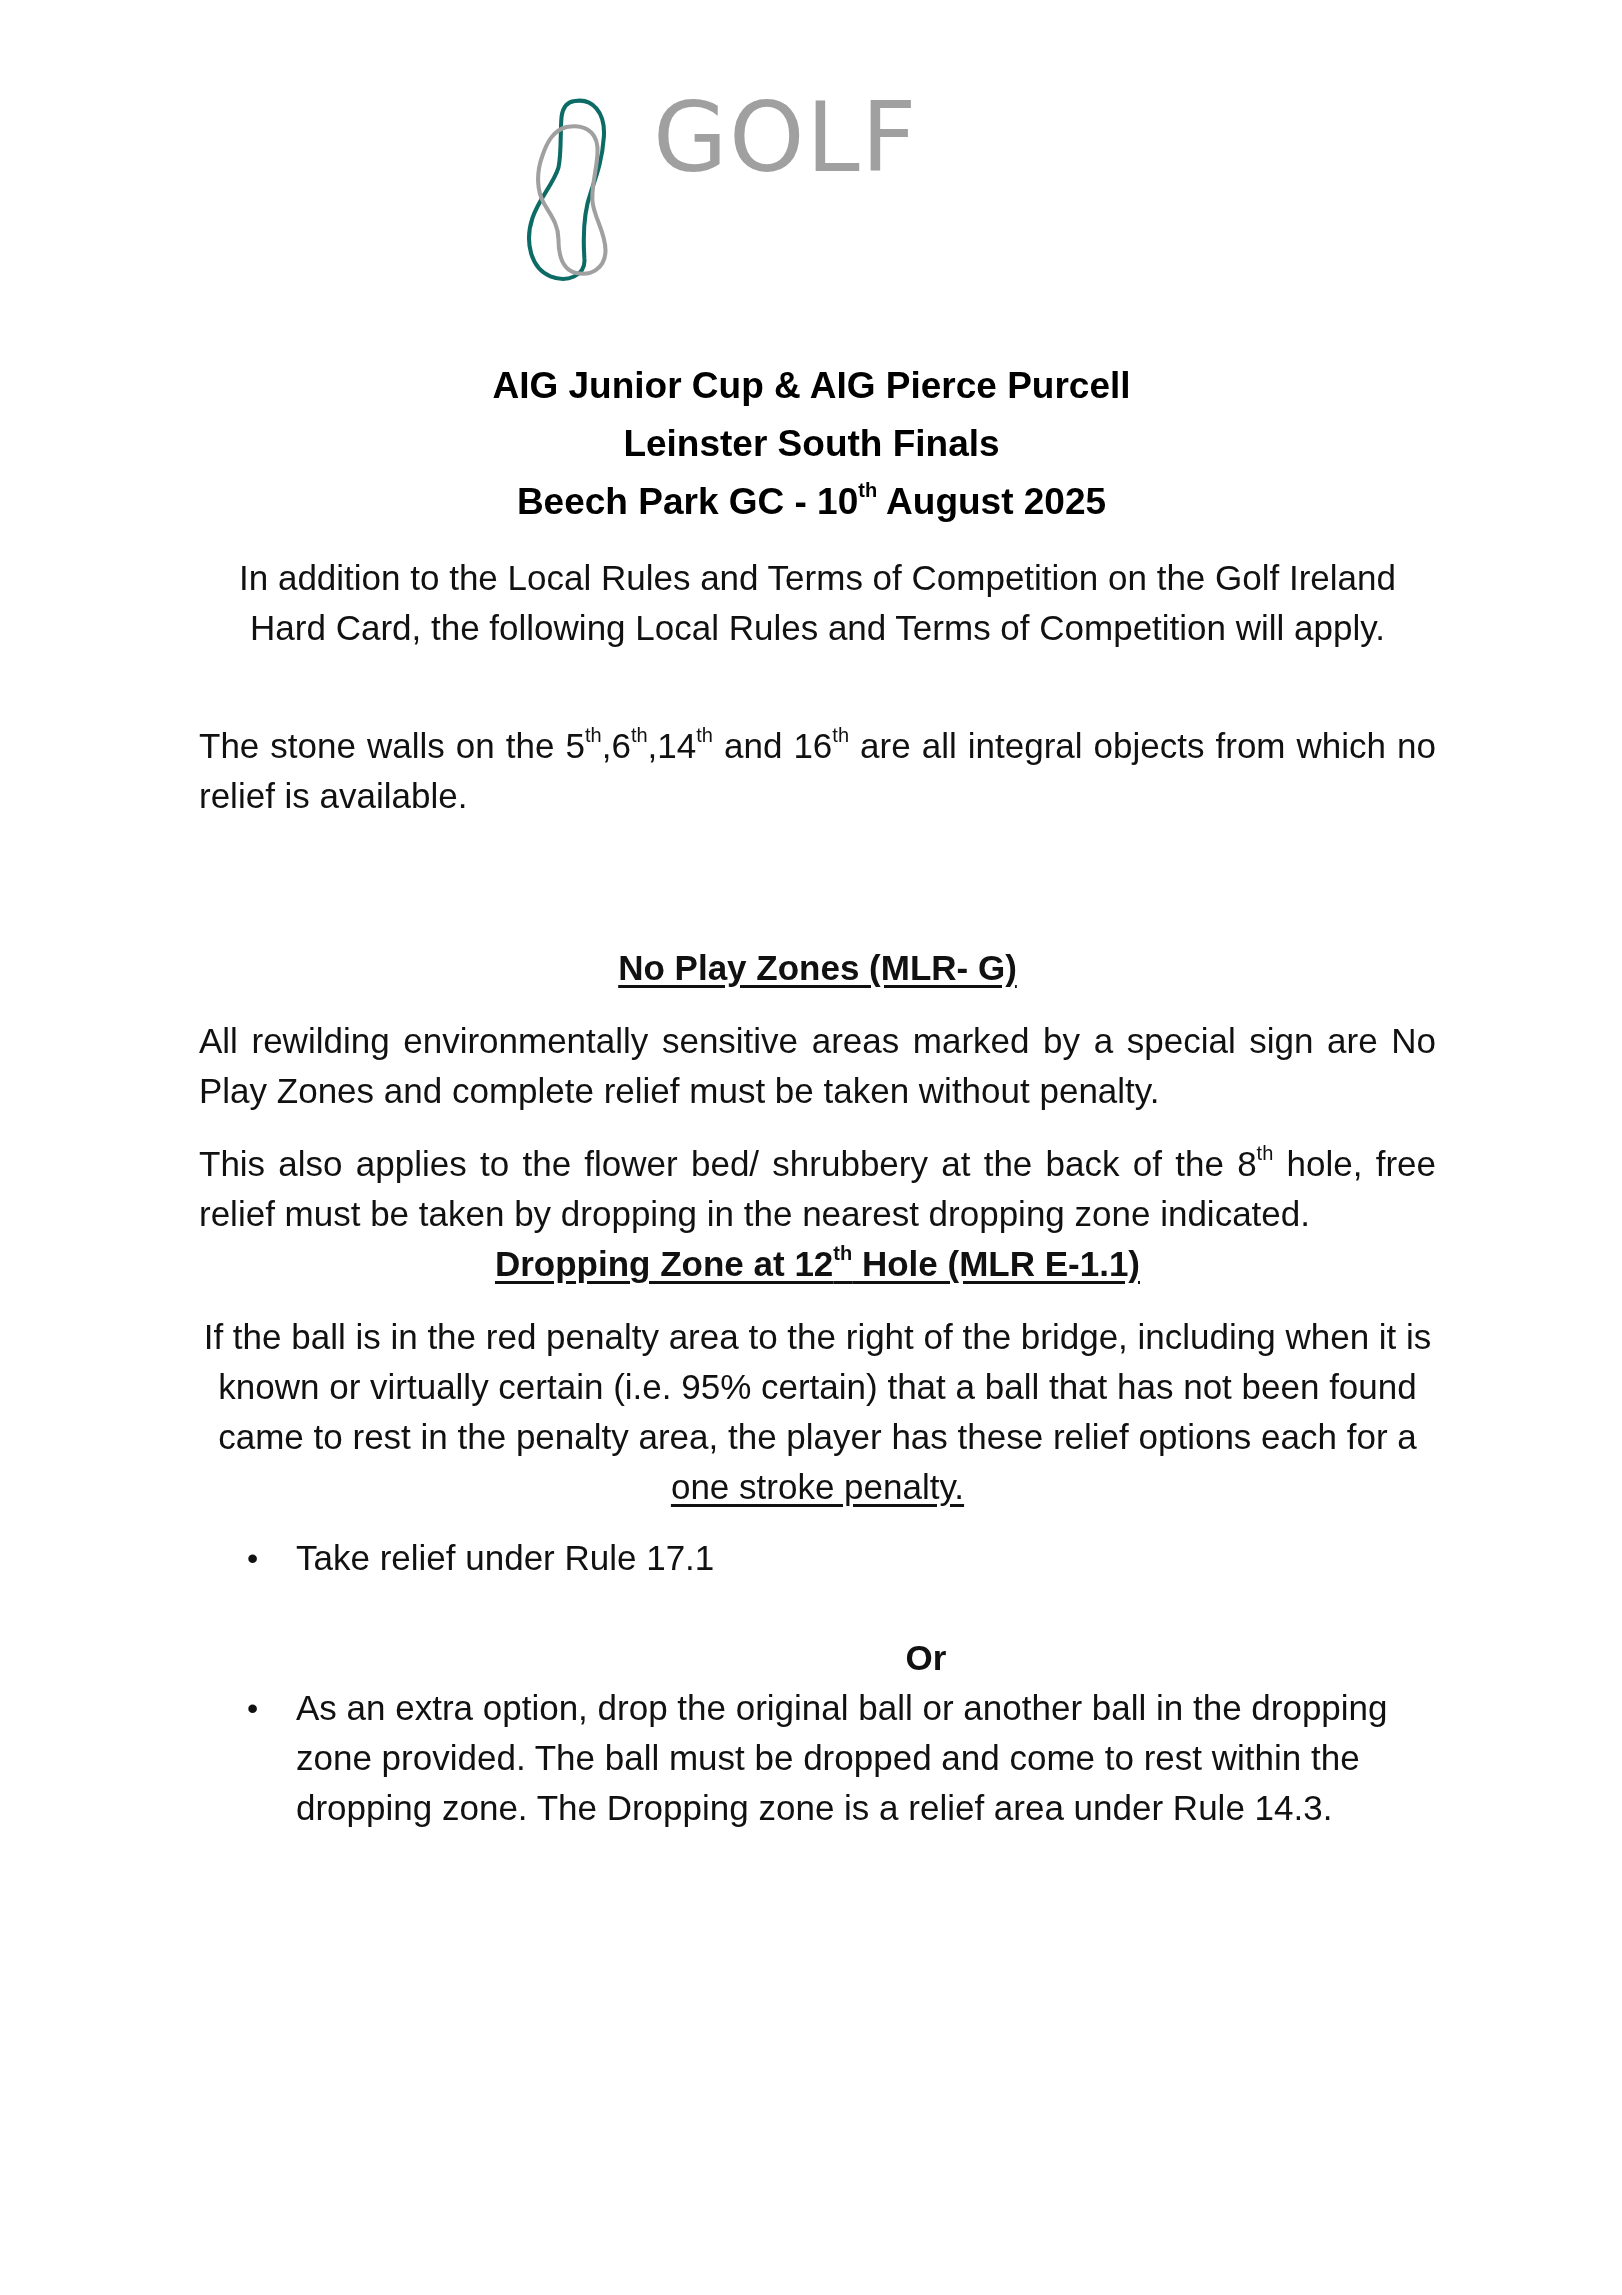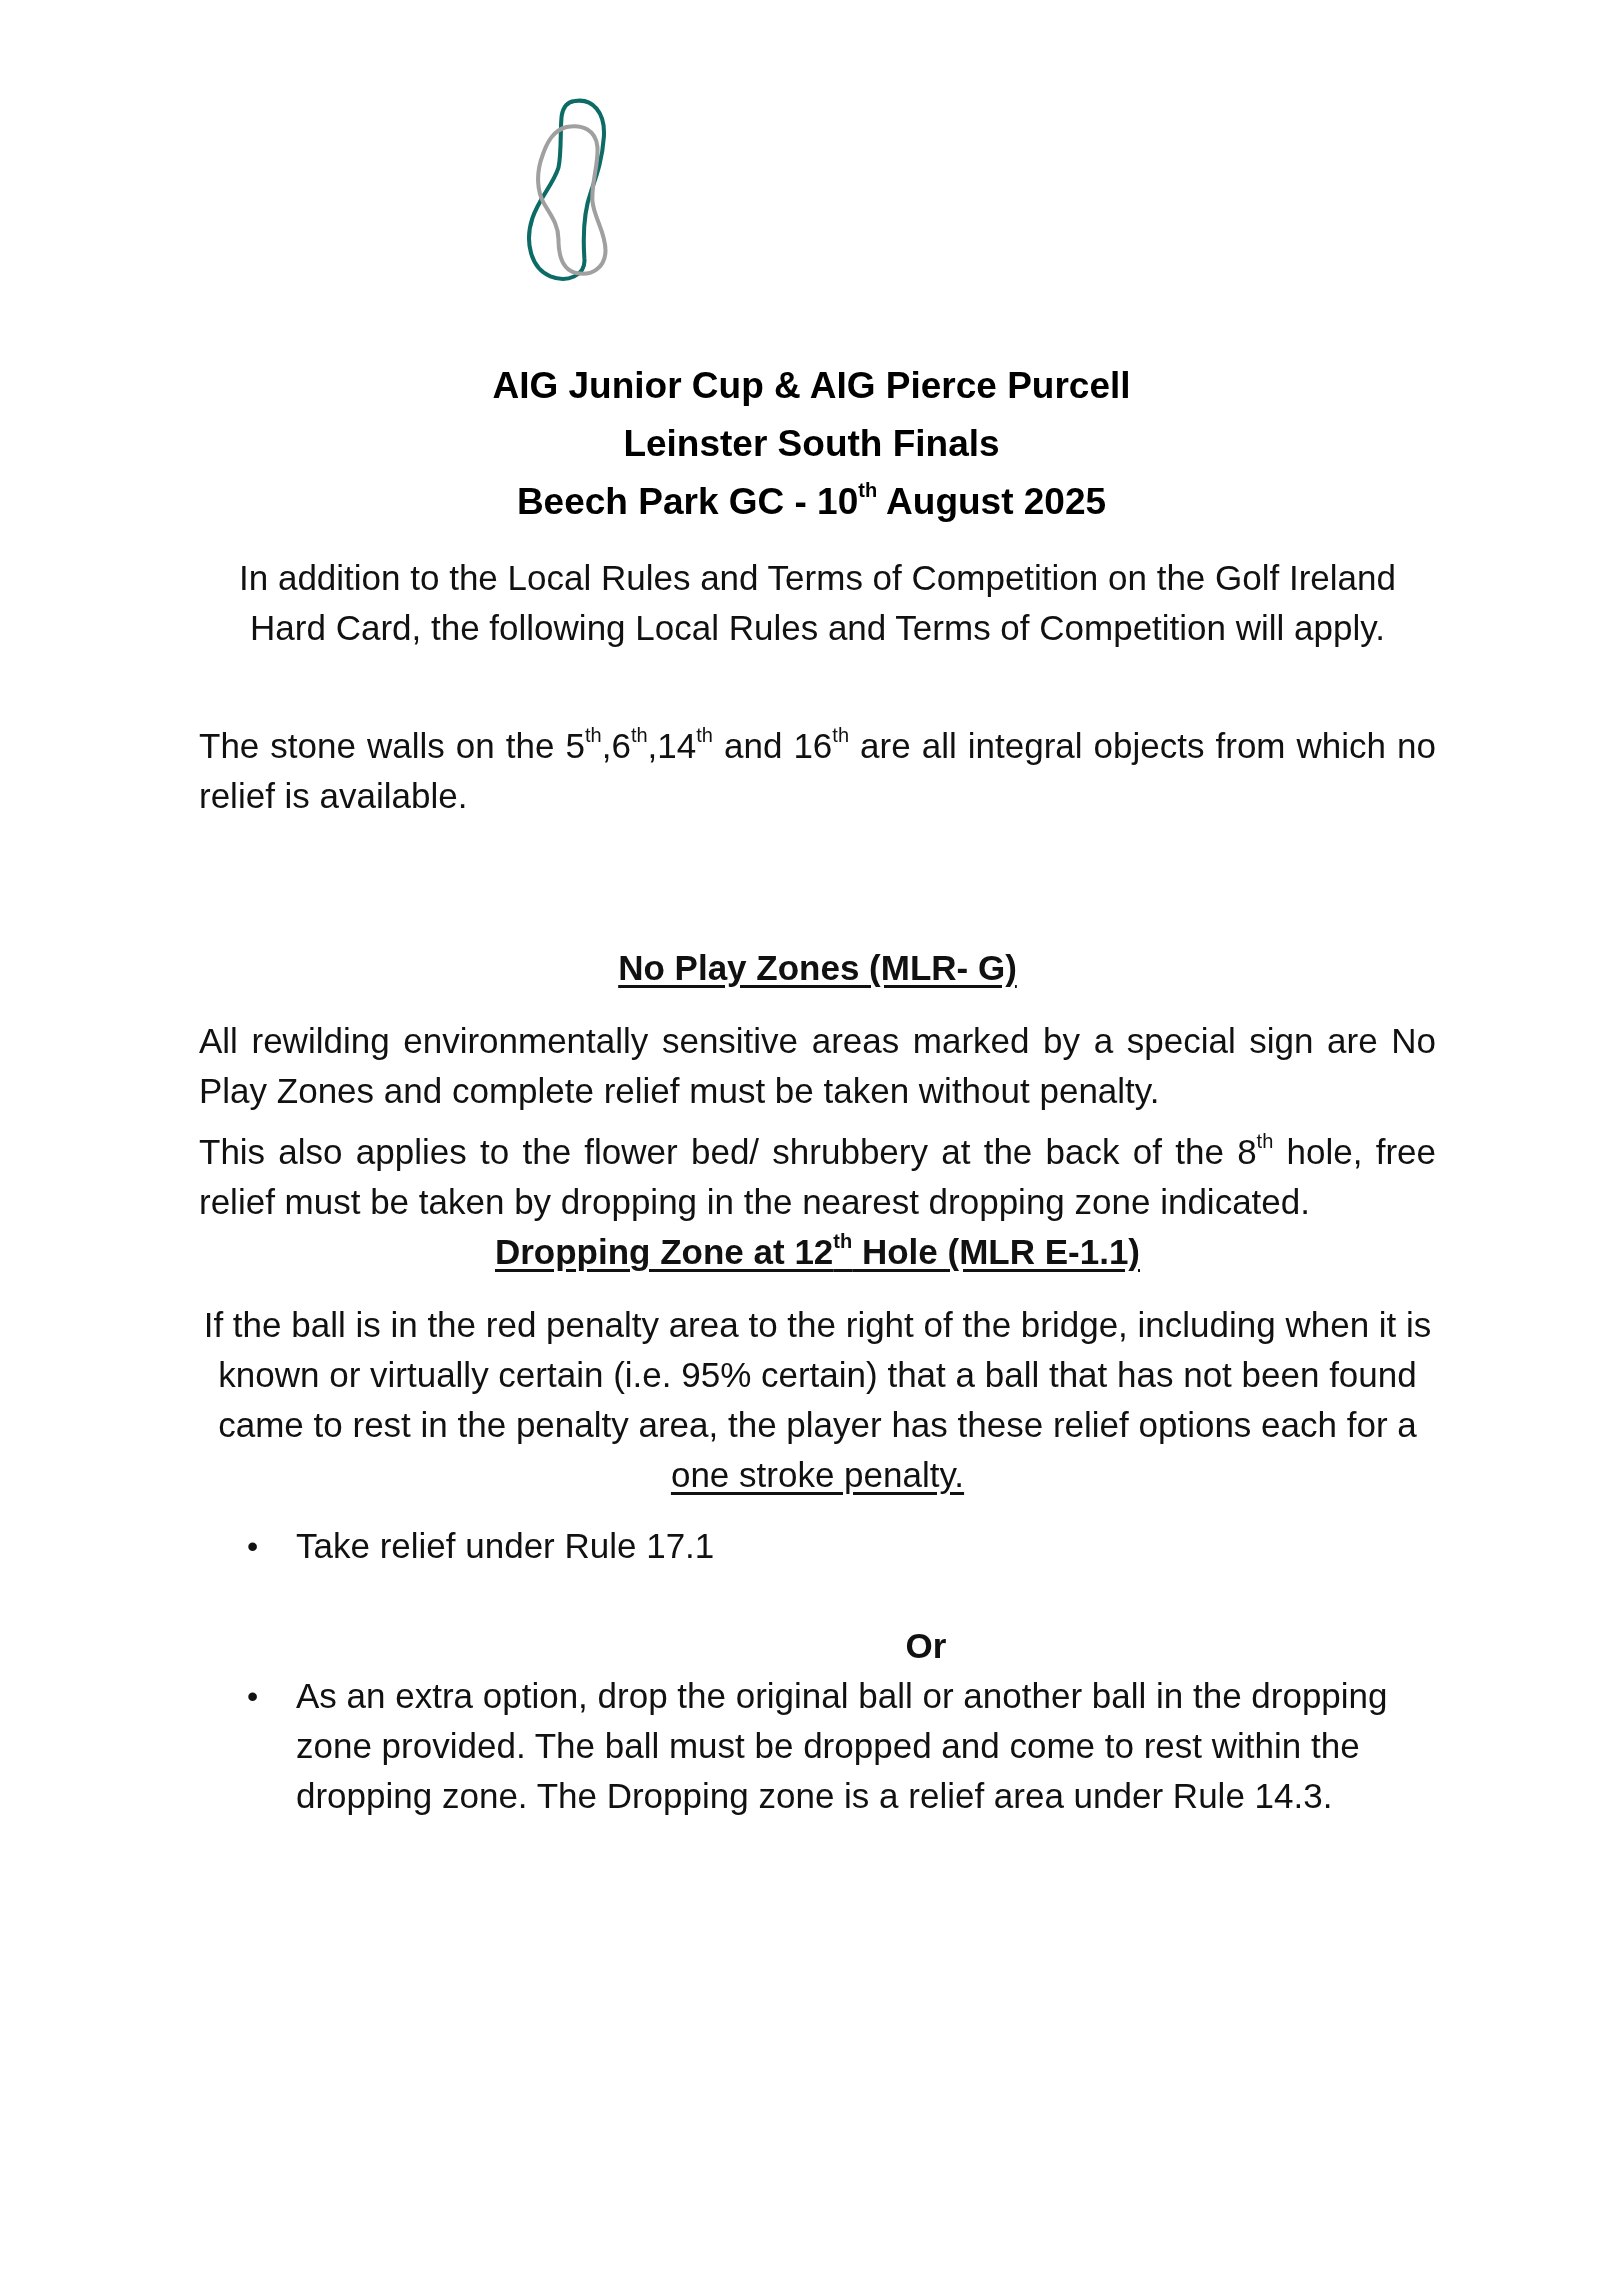--- a/index.html
+++ b/index.html
@@ -68,21 +68,21 @@
     }
     p { margin: 0; text-align: center; }
     .intro { margin-bottom: 68px; }
     .section-heading {
       font-weight: bold;
       text-decoration: underline;
       text-underline-offset: 4.9px;
       margin-bottom: 23px;
     }
     .justify { text-align: justify; text-align-last: left; }
-    .gap-small { margin-bottom: 11px; }
+    .gap-small { margin-bottom: 23px; }
     .gap-section { margin-bottom: 122px; }
     .gap-section2 { }
     sup { font-size: 20px; line-height: 0; position: relative; top: -3.2px; }
     .underline { text-decoration: underline; text-underline-offset: 4.9px; }
     ul.options {
       list-style: none;
       margin: 21px 0 0 0;
       padding: 0 0 0 97px;
     }
     ul.options li {
@@ -104,20 +104,21 @@
 </head>
 <body>
 
 <div class="logo">
   <svg viewBox="0 0 720 230">
 
     <path d="M 60 6 C 82 2, 98 20, 96 50 C 94 80, 86 100, 80 118 C 72 140, 70 170, 72 200 C 74 222, 50 230, 30 222 C 6 212, -2 180, 8 150 C 16 126, 34 108, 40 88 C 44 70, 42 40, 44 24 C 46 12, 52 7, 60 6 Z" fill="none" stroke="#0d6b66" stroke-width="5"></path>
 
     <path d="M 50 38 C 70 34, 86 42, 88 62 C 90 82, 80 108, 82 130 C 84 150, 98 168, 98 190 C 98 212, 80 222, 62 218 C 44 214, 40 196, 40 176 C 40 158, 30 146, 22 132 C 14 118, 12 96, 20 74 C 26 56, 34 42, 50 38 Z" fill="none" stroke="#a0a0a0" stroke-width="5"></path>
   </svg>
+  <div class="logo-word-golf">GOLF</div>
 </div>
 
 <div class="title-block">
   <span class="title-line">AIG Junior Cup &amp; AIG Pierce Purcell</span>
   <span class="title-line">Leinster South Finals</span>
   <span class="title-line"><span>Beech Park GC - 10</span><sup>th</sup><span> August 2025</span></span>
 </div>
 
 <div class="content">
   <p class="intro">In addition to the Local Rules and Terms of Competition on the Golf Ireland Hard Card, the following Local Rules and Terms of Competition will apply.</p>

